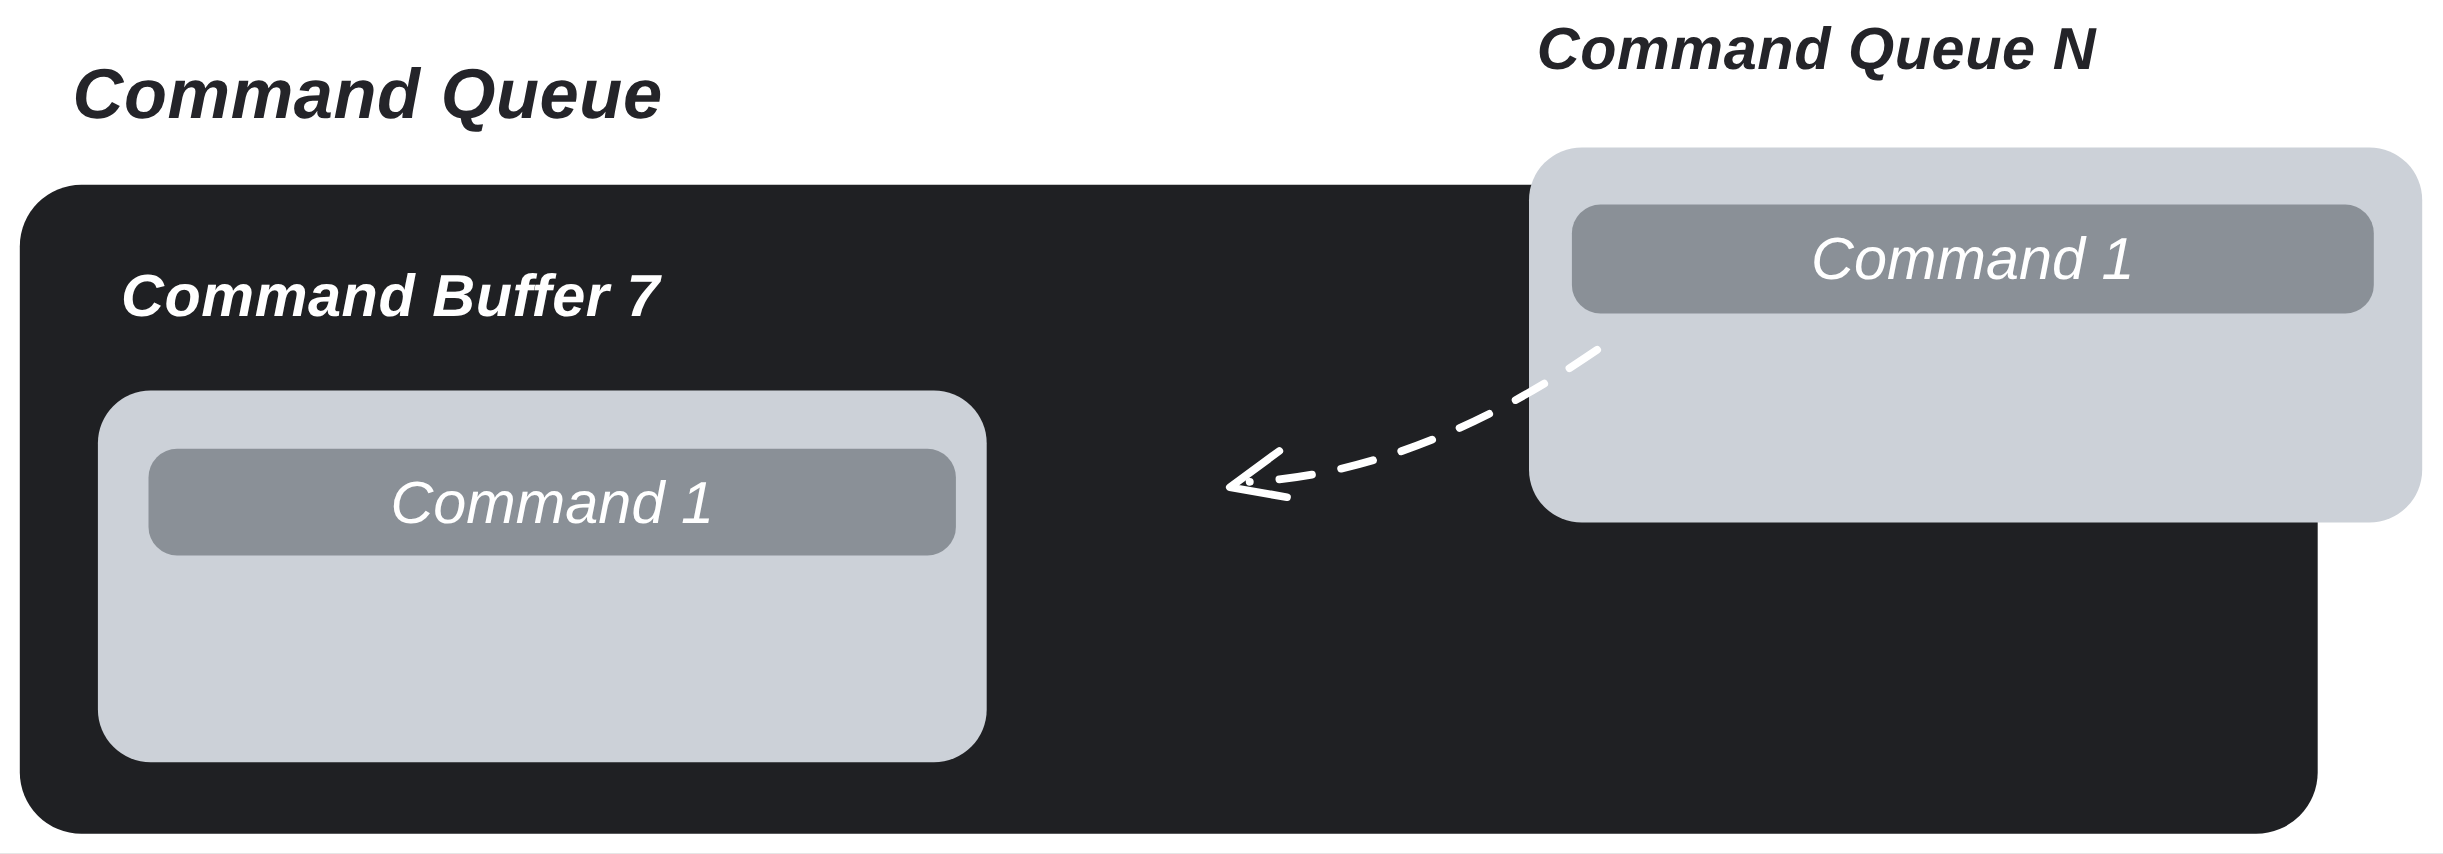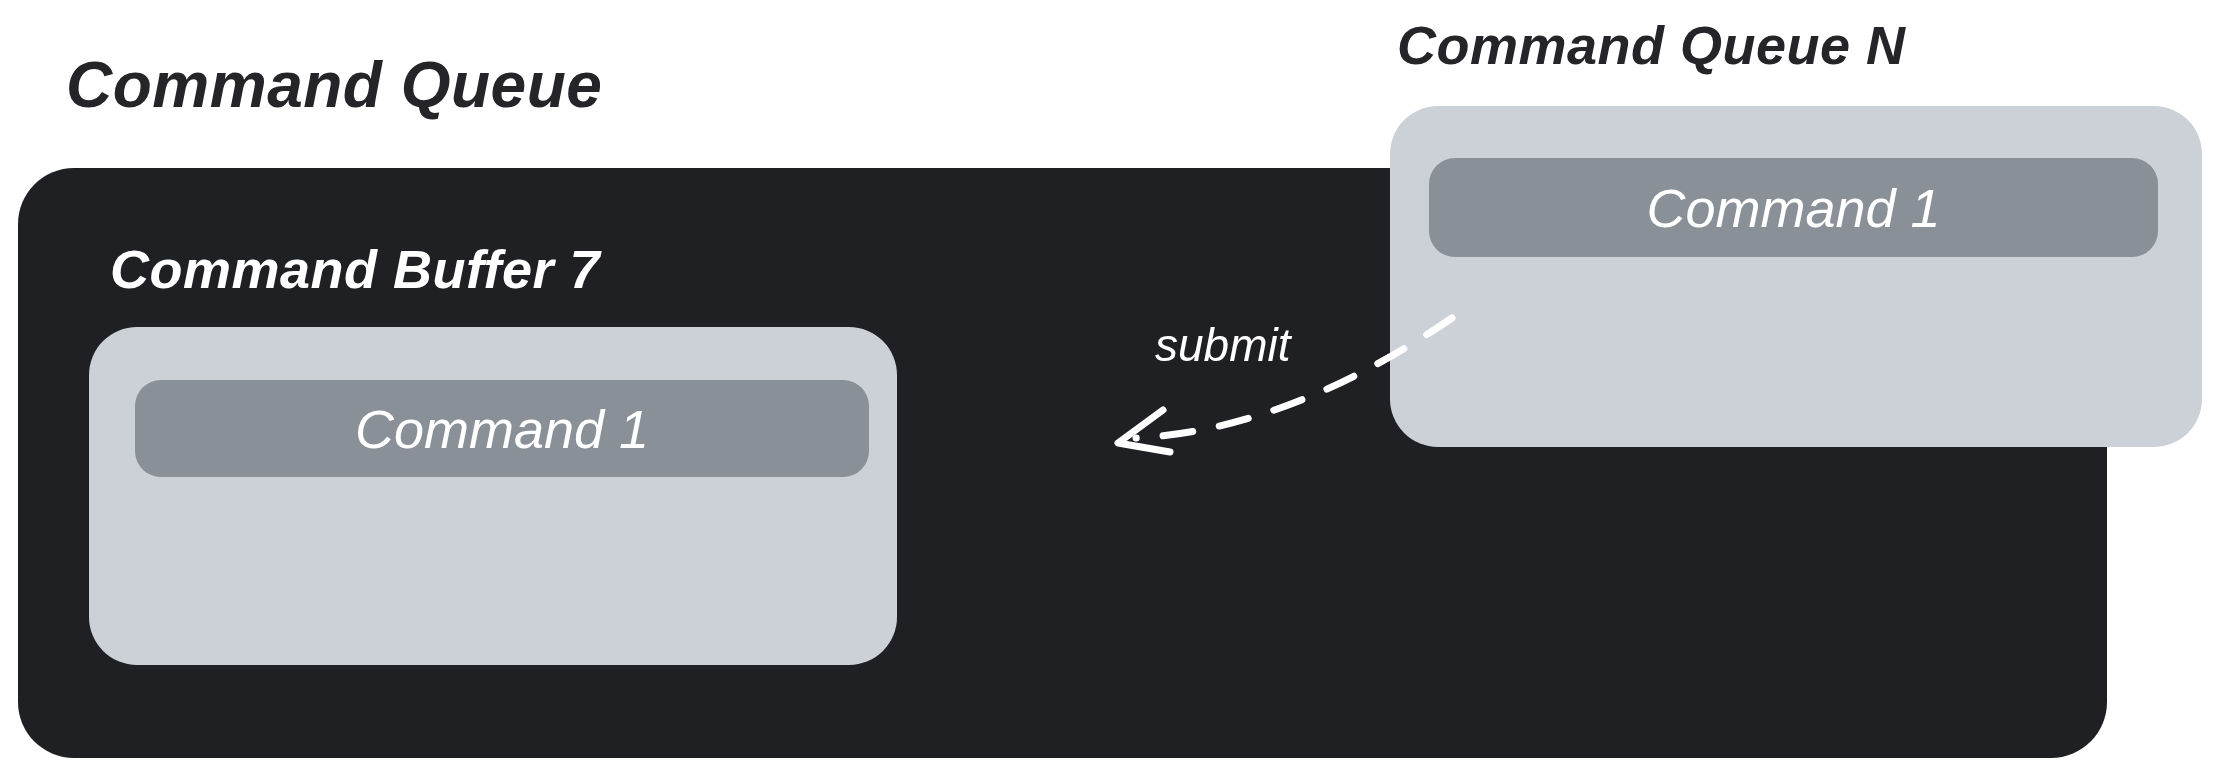--- a/index.html
+++ b/index.html
@@ -53,20 +53,21 @@
     font-size: 54px;
     font-weight: 700;
     letter-spacing: 0.5px;
     color: var(--dark-text, #242429);
     white-space: nowrap;
   }
 
   .buffer-box {
     background: var(--buffer-bg, #ccd1d8);
     border-radius: 48px;
+    margin-top: 28px;
   }
   .buffer-box.buffer-1 {
     left: 89px;
     top: 327px;
     width: 808px;
     height: 338px;
   }
   .buffer-box.buffer-n {
     left: 1390px;
     top: 106px;
@@ -126,15 +127,14 @@
 
   <div class="abs buffer-box buffer-n">
     <div class="command-pill command-pill-1">Command 1</div>
   </div>
 
   <svg class="abs arrow-layer" viewBox="0 0 2221 776" xmlns="http://www.w3.org/2000/svg" aria-hidden="true">
     <path d="M 1452 318 Q 1288 430 1136 438" fill="none" stroke="var(--arrow-stroke, #ffffff)" stroke-width="7" stroke-linecap="round" stroke-dasharray="30 27"></path>
     <polyline points="1163,410 1118,443 1170,452" fill="none" stroke="var(--arrow-stroke, #ffffff)" stroke-width="7" stroke-linecap="round" stroke-linejoin="round"></polyline>
   </svg>
 
-  <div class="abs submit-label">submit</div>
 
 </div>
 
 </body></html>

